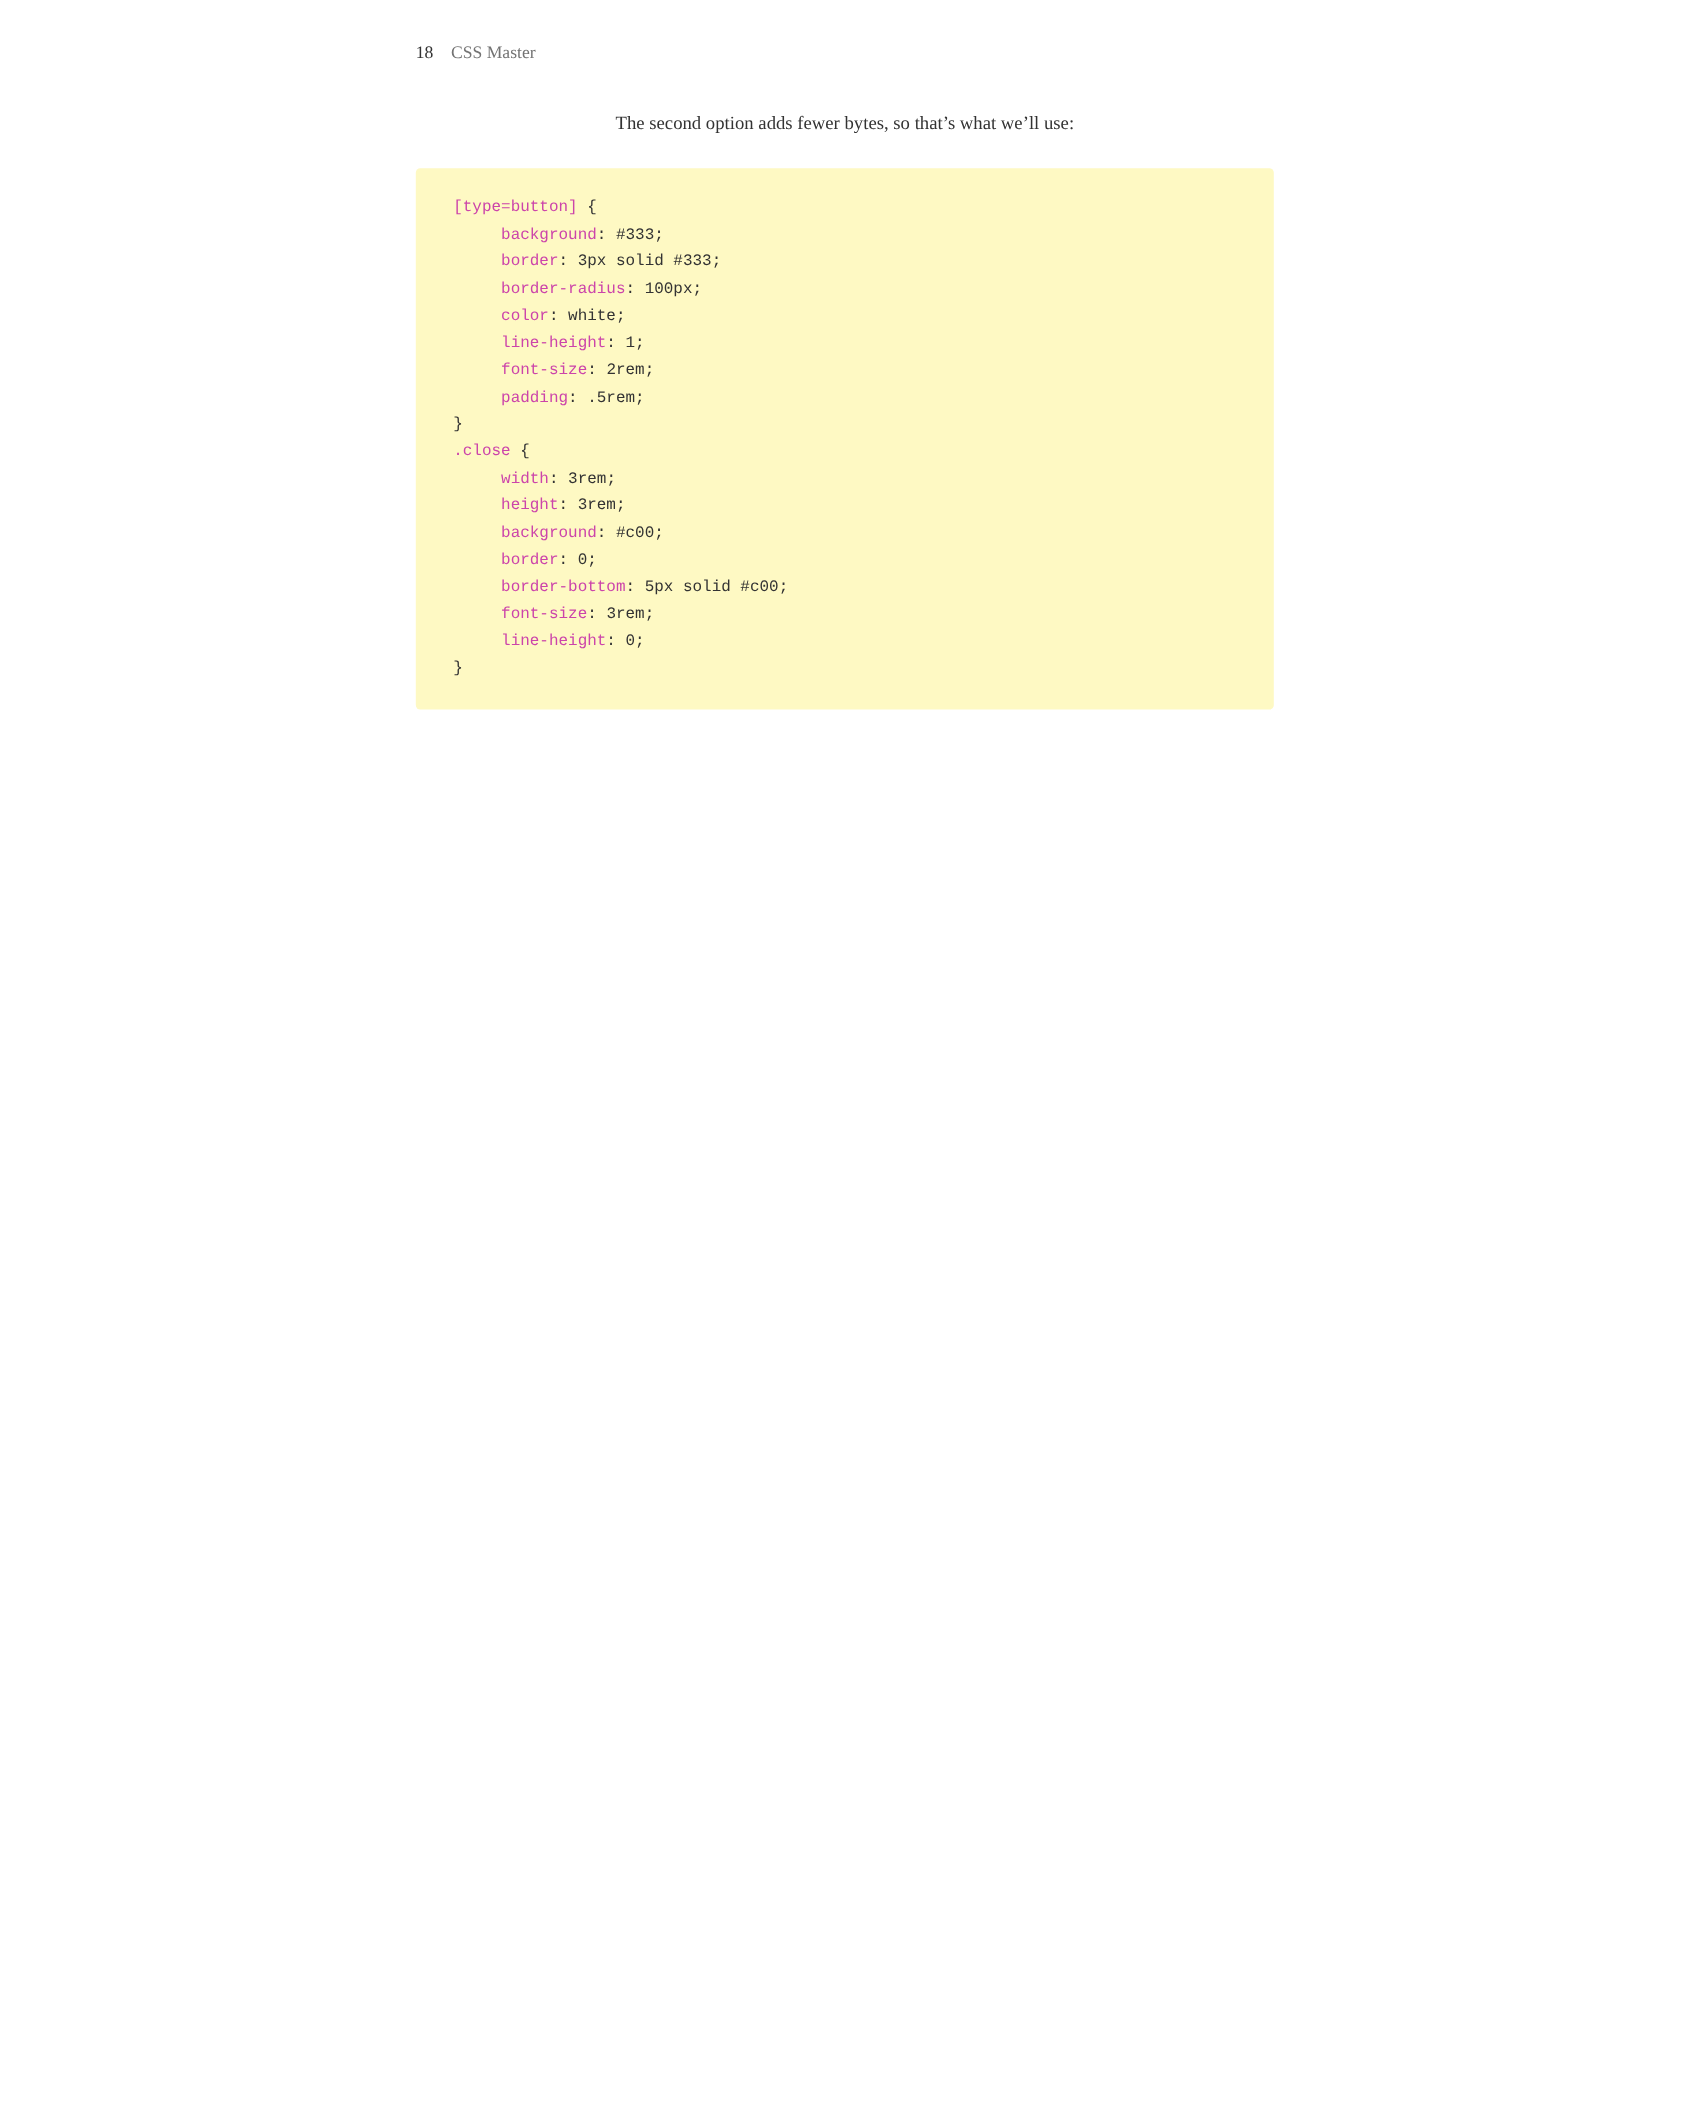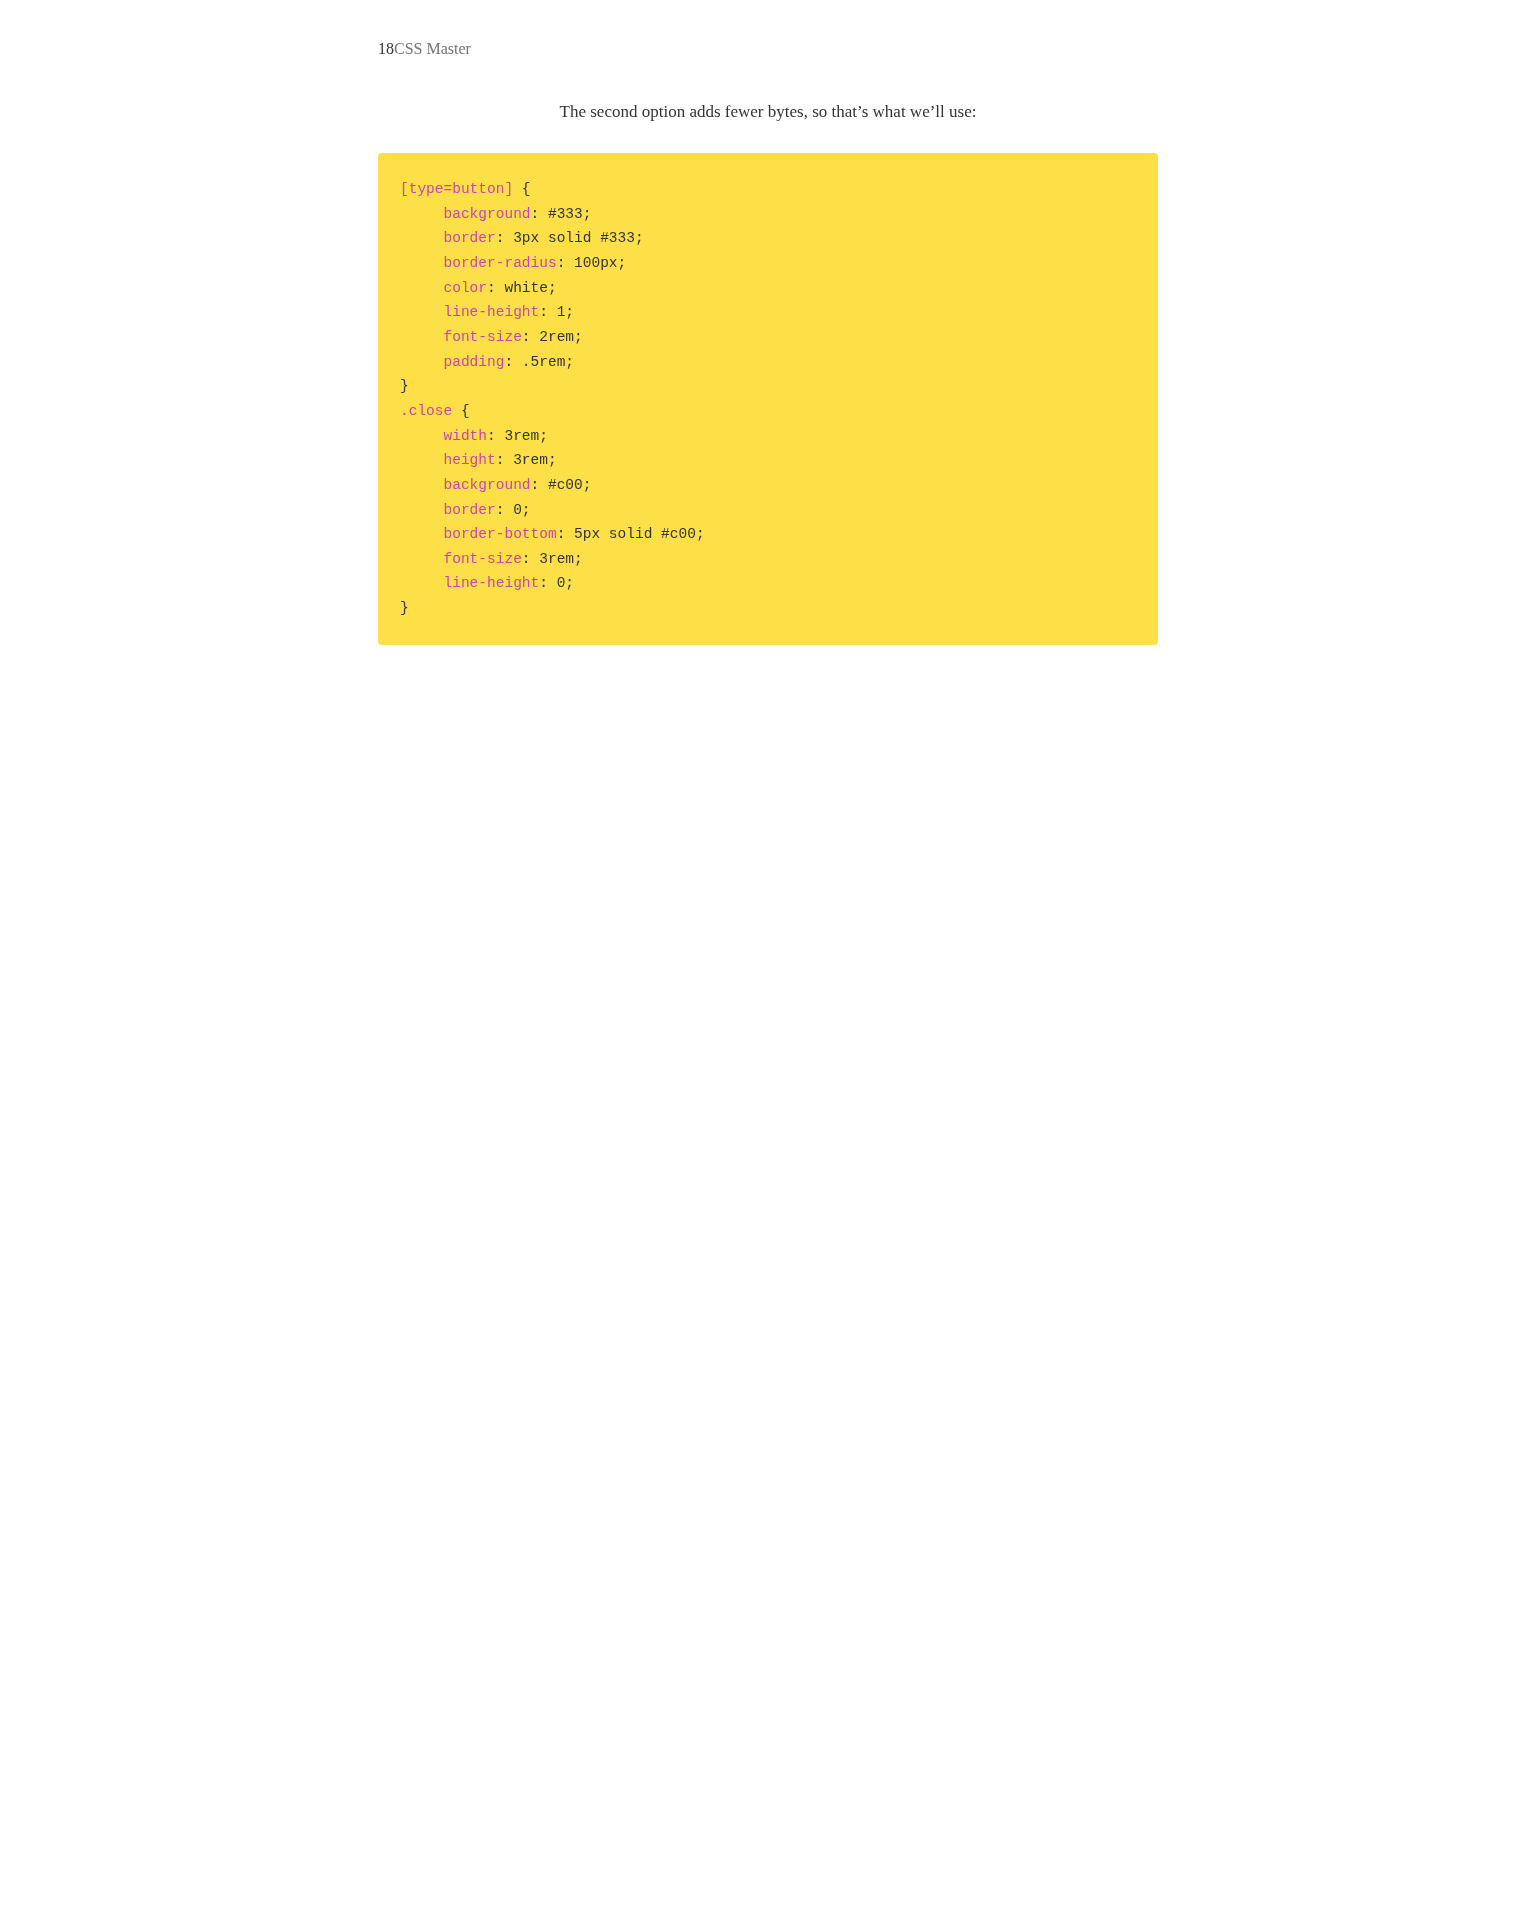--- a/index.html
+++ b/index.html
@@ -19,21 +19,21 @@
 
     .page-container {
       max-width: 900px;
       margin: 0 auto;
       padding: 40px 60px;
     }
 
     .page-header {
       display: flex;
       align-items: center;
-      gap: 0;
+      gap: 16px;
       margin-bottom: 40px;
     }
 
     .page-number {
       font-size: 16px;
       color: #333;
       font-family: Georgia, serif;
     }
 
     .page-title {
@@ -45,23 +45,23 @@
     .prose-text {
       font-size: 17px;
       line-height: 1.6;
       color: #333;
       margin-bottom: 28px;
       font-family: Georgia, 'Times New Roman', serif;
       text-align: center;
     }
 
     .code-block {
-      background: #fde047;
+      background: #fef9c3;
       border-radius: 4px;
-      padding: 24px 22px;
+      padding: 24px 34px;
       margin-bottom: 41px;
       font-family: 'Courier New', Courier, monospace;
       font-size: 14.5px;
       line-height: 1.7;
       color: #333;
       white-space: pre;
       overflow-x: auto;
     }
 
     .code-selector {

